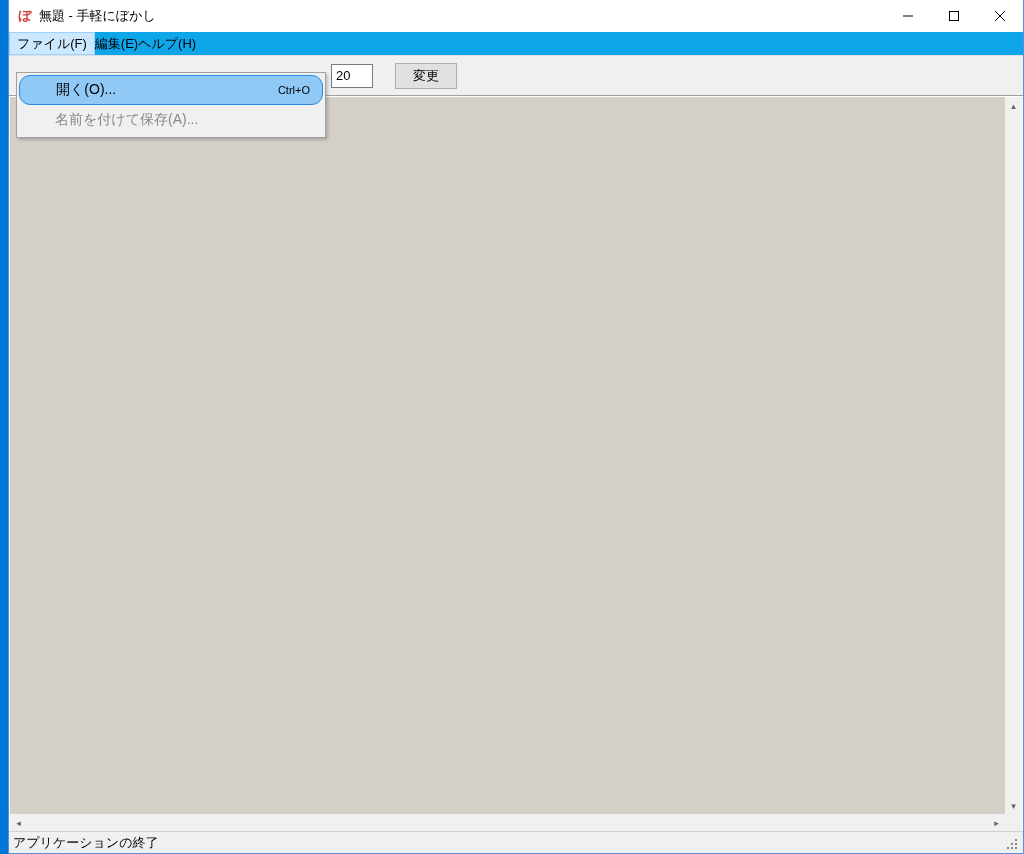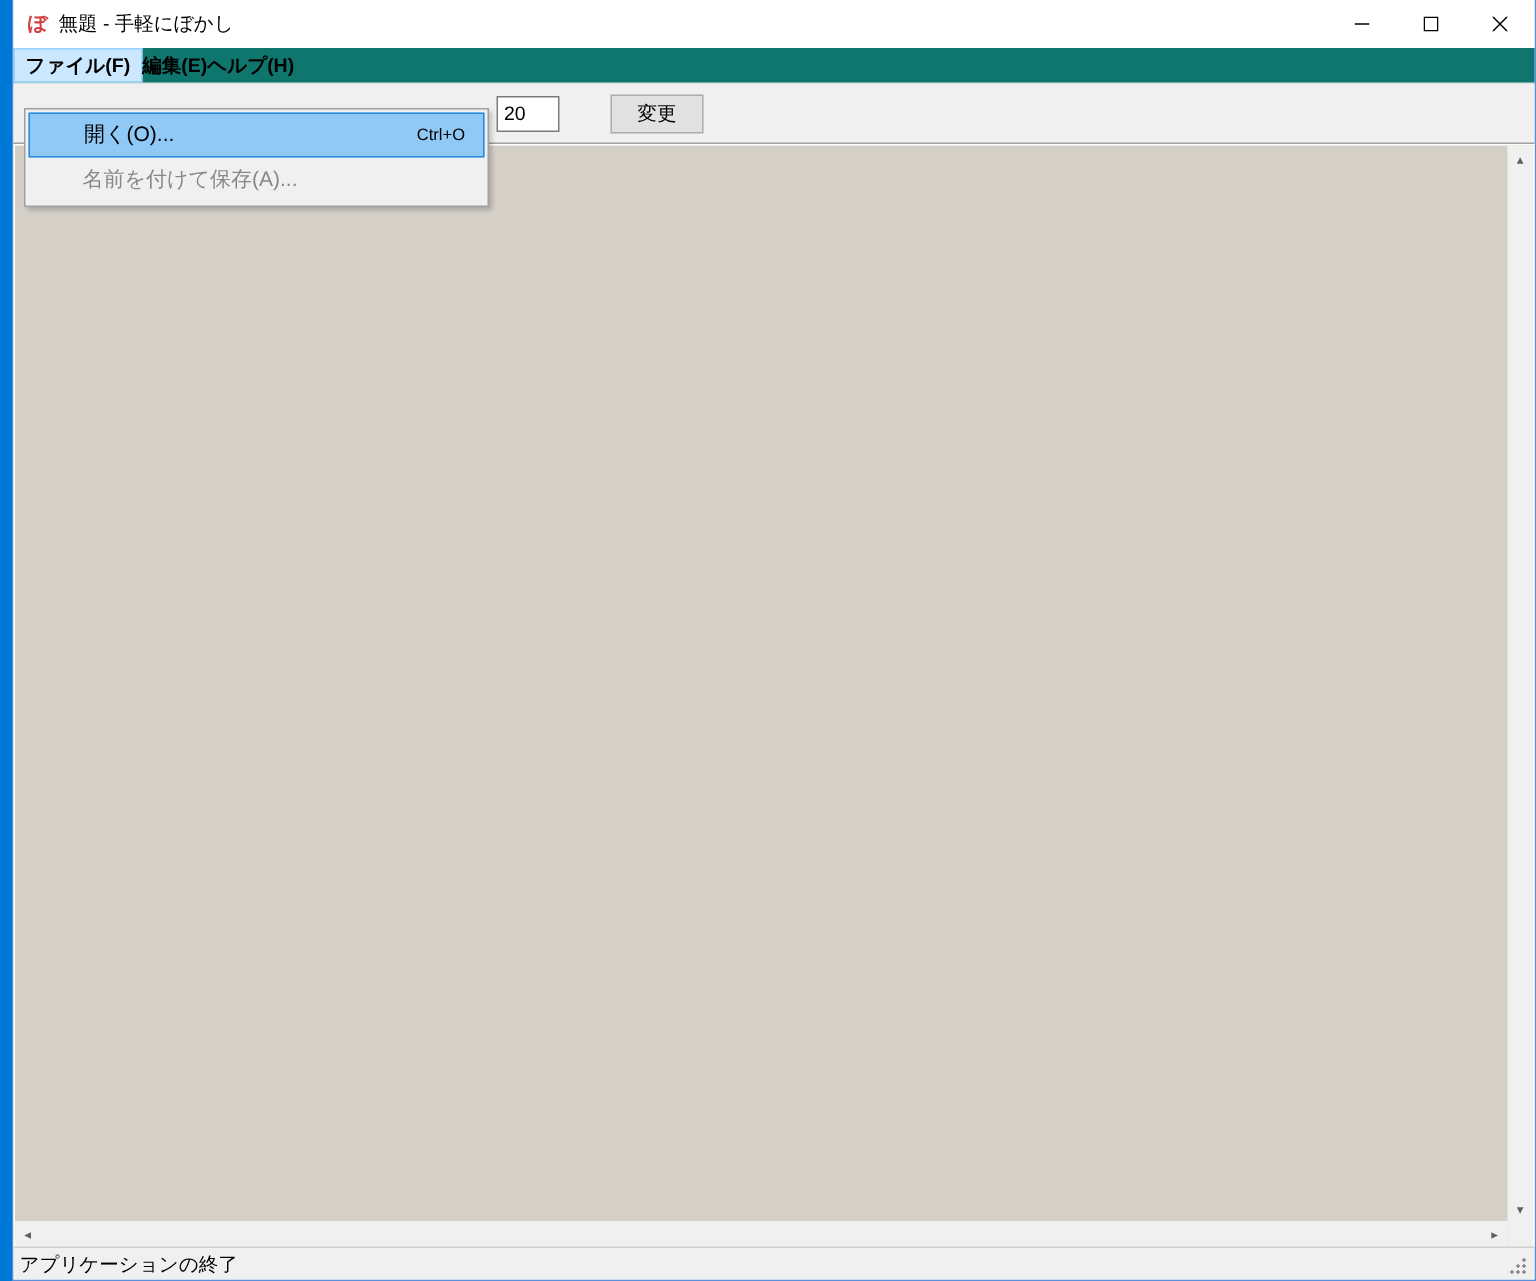--- a/index.html
+++ b/index.html
@@ -64,24 +64,23 @@
       color: #000;
     }
     .titlebar-btn svg {
       width: 10px;
       height: 10px;
     }
     .menubar {
       height: 24px;
       display: flex;
       align-items: stretch;
-      background: #0f766e;
+      background: #0ea5e9;
       font-size: 13px;
       border-bottom: 1px solid #e0e0e0;
-      font-weight: bold;
     }
     .menu-item {
       padding: 0 0;
       display: flex;
       align-items: center;
       color: #000;
     }
     .menu-item.active {
       background: #cce8ff;
       border: 1px solid #99d1ff;
@@ -103,21 +102,21 @@
     .toolbar-input {
       width: 42px;
       height: 24px;
       border: 1px solid #7a7a7a;
       background: #fff;
       font-size: 13px;
       padding: 0 4px;
       text-align: left;
     }
     .toolbar-button {
-      margin-left: 34px;
+      margin-left: 22px;
       width: 62px;
       height: 26px;
       background: #e1e1e1;
       border: 1px solid #adadad;
       font-size: 13px;
       display: inline-flex;
       align-items: center;
       justify-content: center;
     }
     .content-area {
@@ -223,20 +222,21 @@
     .dropdown-item {
       height: 30px;
       display: flex;
       align-items: center;
       padding-left: 36px;
       padding-right: 12px;
       font-size: 14px;
       color: #000;
       position: relative;
       z-index: 1;
+      border-radius: 11px;
     }
     .dropdown-item.highlighted {
       background: #90c8f6;
       border: 1px solid #2a89da;
       margin: 0;
     }
     .dropdown-item.disabled {
       color: #888;
     }
     .dropdown-shortcut {

